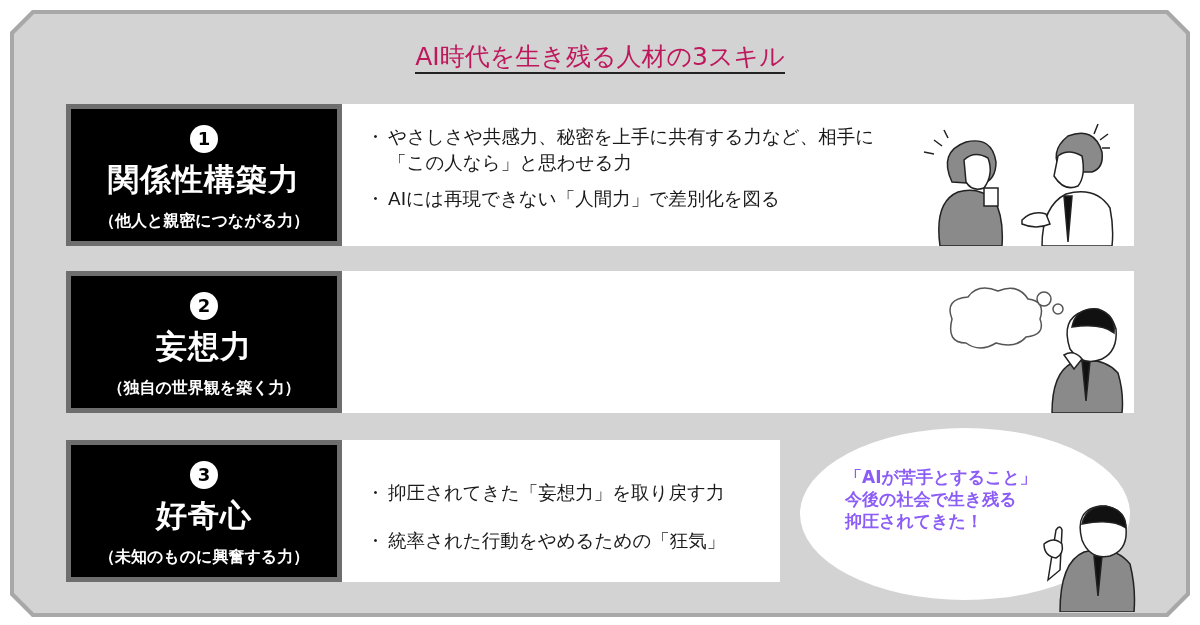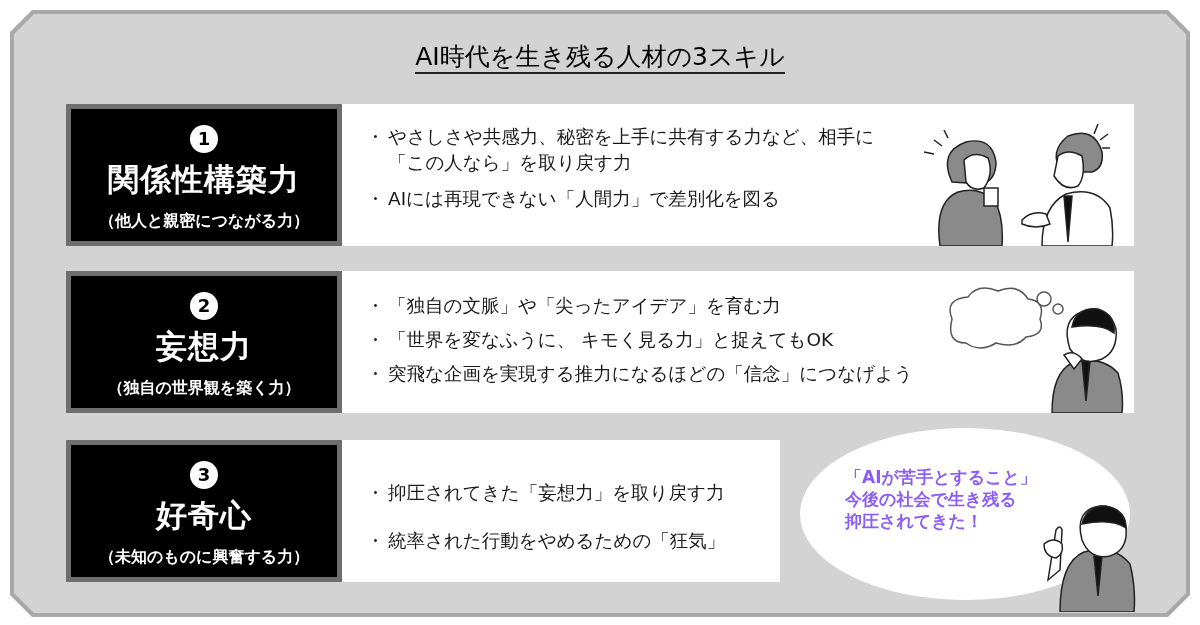--- a/index.html
+++ b/index.html
@@ -2,21 +2,21 @@
 <html><head>
 <meta charset="utf-8">
 <style>
   html, body { margin:0; padding:0; }
   body { width:1200px; height:625px; background:#ffffff; position:relative; overflow:hidden;
          font-family:"DejaVu Sans","Liberation Sans",sans-serif; }
   .panel-border { position:absolute; left:10px; top:10px; width:1180px; height:607px; background:#a8a8a8;
          clip-path: polygon(22px 0, 1158px 0, 1180px 22px, 1180px 585px, 1158px 607px, 22px 607px, 0 585px, 0 22px); }
   .panel { position:absolute; left:14px; top:14px; width:1172px; height:599px; background:#d3d3d3;
          clip-path: polygon(20px 0, 1152px 0, 1172px 20px, 1172px 579px, 1152px 599px, 20px 599px, 0 579px, 0 20px); }
-  .title { position:absolute; left:0; width:1200px; top:40px; text-align:center; font-size:25px; color:#000000; }
+  .title { position:absolute; left:0; width:1200px; top:40px; text-align:center; font-size:25px; color:#be185d; }
   .title span { border-bottom:2px solid #222; padding-bottom:1px; }
   .label-box { position:absolute; left:66px; width:276px; background:#000; border:5px solid #6e6e6e; box-sizing:border-box;
          color:#fff; text-align:center; }
   .num { display:inline-block; width:28px; height:28px; border-radius:50%; background:#fff; color:#000;
          font-weight:bold; font-size:18px; line-height:28px; margin-top:16px; }
   .skill-name { font-weight:bold; font-size:31px; margin-top:6px; letter-spacing:1px; }
   .skill-sub { font-weight:bold; font-size:16px; margin-top:10px; }
   .content { position:absolute; left:342px; background:#fff; }
   .bullets { position:absolute; left:26px; font-size:18.5px; color:#1a1a1a; line-height:26px; }
   .bullets .b { position:relative; padding-left:20px; margin-bottom:10px; }
@@ -33,21 +33,21 @@
 
 <div class="title"><span>AI時代を生き残る人材の3スキル</span></div>
 
 <div class="label-box" style="top:104px;height:142px;">
   <div class="num">1</div>
   <div class="skill-name">関係性構築力</div>
   <div class="skill-sub">（他人と親密につながる力）</div>
 </div>
 <div class="content" style="top:104px;width:792px;height:142px;">
   <div class="bullets" style="top:20px;width:520px;">
-    <div class="b">やさしさや共感力、秘密を上手に共有する力など、相手に「この人なら」を取り戻す力</div>
+    <div class="b">やさしさや共感力、秘密を上手に共有する力など、相手に「この人なら」と思わせる力</div>
     <div class="b">AIには再現できない「人間力」で差別化を図る</div>
   </div>
   <svg class="fig" style="left:570px;top:8px;" width="220" height="134" viewBox="0 0 220 134">
     <g stroke="#222" stroke-width="1.5" fill="none">
       <line x1="22" y1="28" x2="30" y2="34"></line>
         <line x1="32" y1="18" x2="36" y2="26"></line>
         <line x1="12" y1="40" x2="22" y2="42"></line>
       <line x1="186" y1="12" x2="182" y2="22"></line>
         <line x1="196" y1="22" x2="188" y2="28"></line>
         <line x1="198" y1="36" x2="190" y2="36"></line>
@@ -63,25 +63,20 @@
     </g>
   </svg>
 </div>
 
 <div class="label-box" style="top:271px;height:142px;">
   <div class="num">2</div>
   <div class="skill-name">妄想力</div>
   <div class="skill-sub">（独自の世界観を築く力）</div>
 </div>
 <div class="content" style="top:271px;width:792px;height:142px;">
-  <div class="bullets" style="top:22px;width:620px;">
-    <div class="b" style="margin-bottom:8px;">「独自の文脈」や「尖ったアイデア」を育む力</div>
-    <div class="b" style="margin-bottom:8px;">「世界を変なふうに、 キモく見る力」と捉えてもOK</div>
-    <div class="b">突飛な企画を実現する推力になるほどの「信念」につなげよう</div>
-  </div>
   <svg class="fig" style="left:590px;top:8px;" width="200" height="134" viewBox="0 0 200 134">
     <g stroke="#555" stroke-width="1.5" fill="#fff">
       <path d="M20 40 q-8 -20 16 -22 q10 -14 30 -6 q20 -8 30 8 q18 2 12 20 q6 16 -14 18 q-10 12 -30 6 q-16 10 -30 0 q-20 0 -14 -24 z"></path>
       <circle cx="112" cy="20" r="7"></circle>
         <circle cx="126" cy="30" r="5"></circle>
     </g>
     <g stroke="#222" stroke-width="1.5">
       <path d="M120 134 q0 -40 20 -50 q30 -8 46 10 q6 20 4 40 z" fill="#8a8a8a"></path>
       <path d="M150 82 l8 0 l-4 40 z" fill="#111"></path>
       <path d="M138 70 q-10 -30 14 -38 q26 -4 32 18 q2 22 -14 30 q-20 8 -32 -10 z" fill="#fff"></path>

